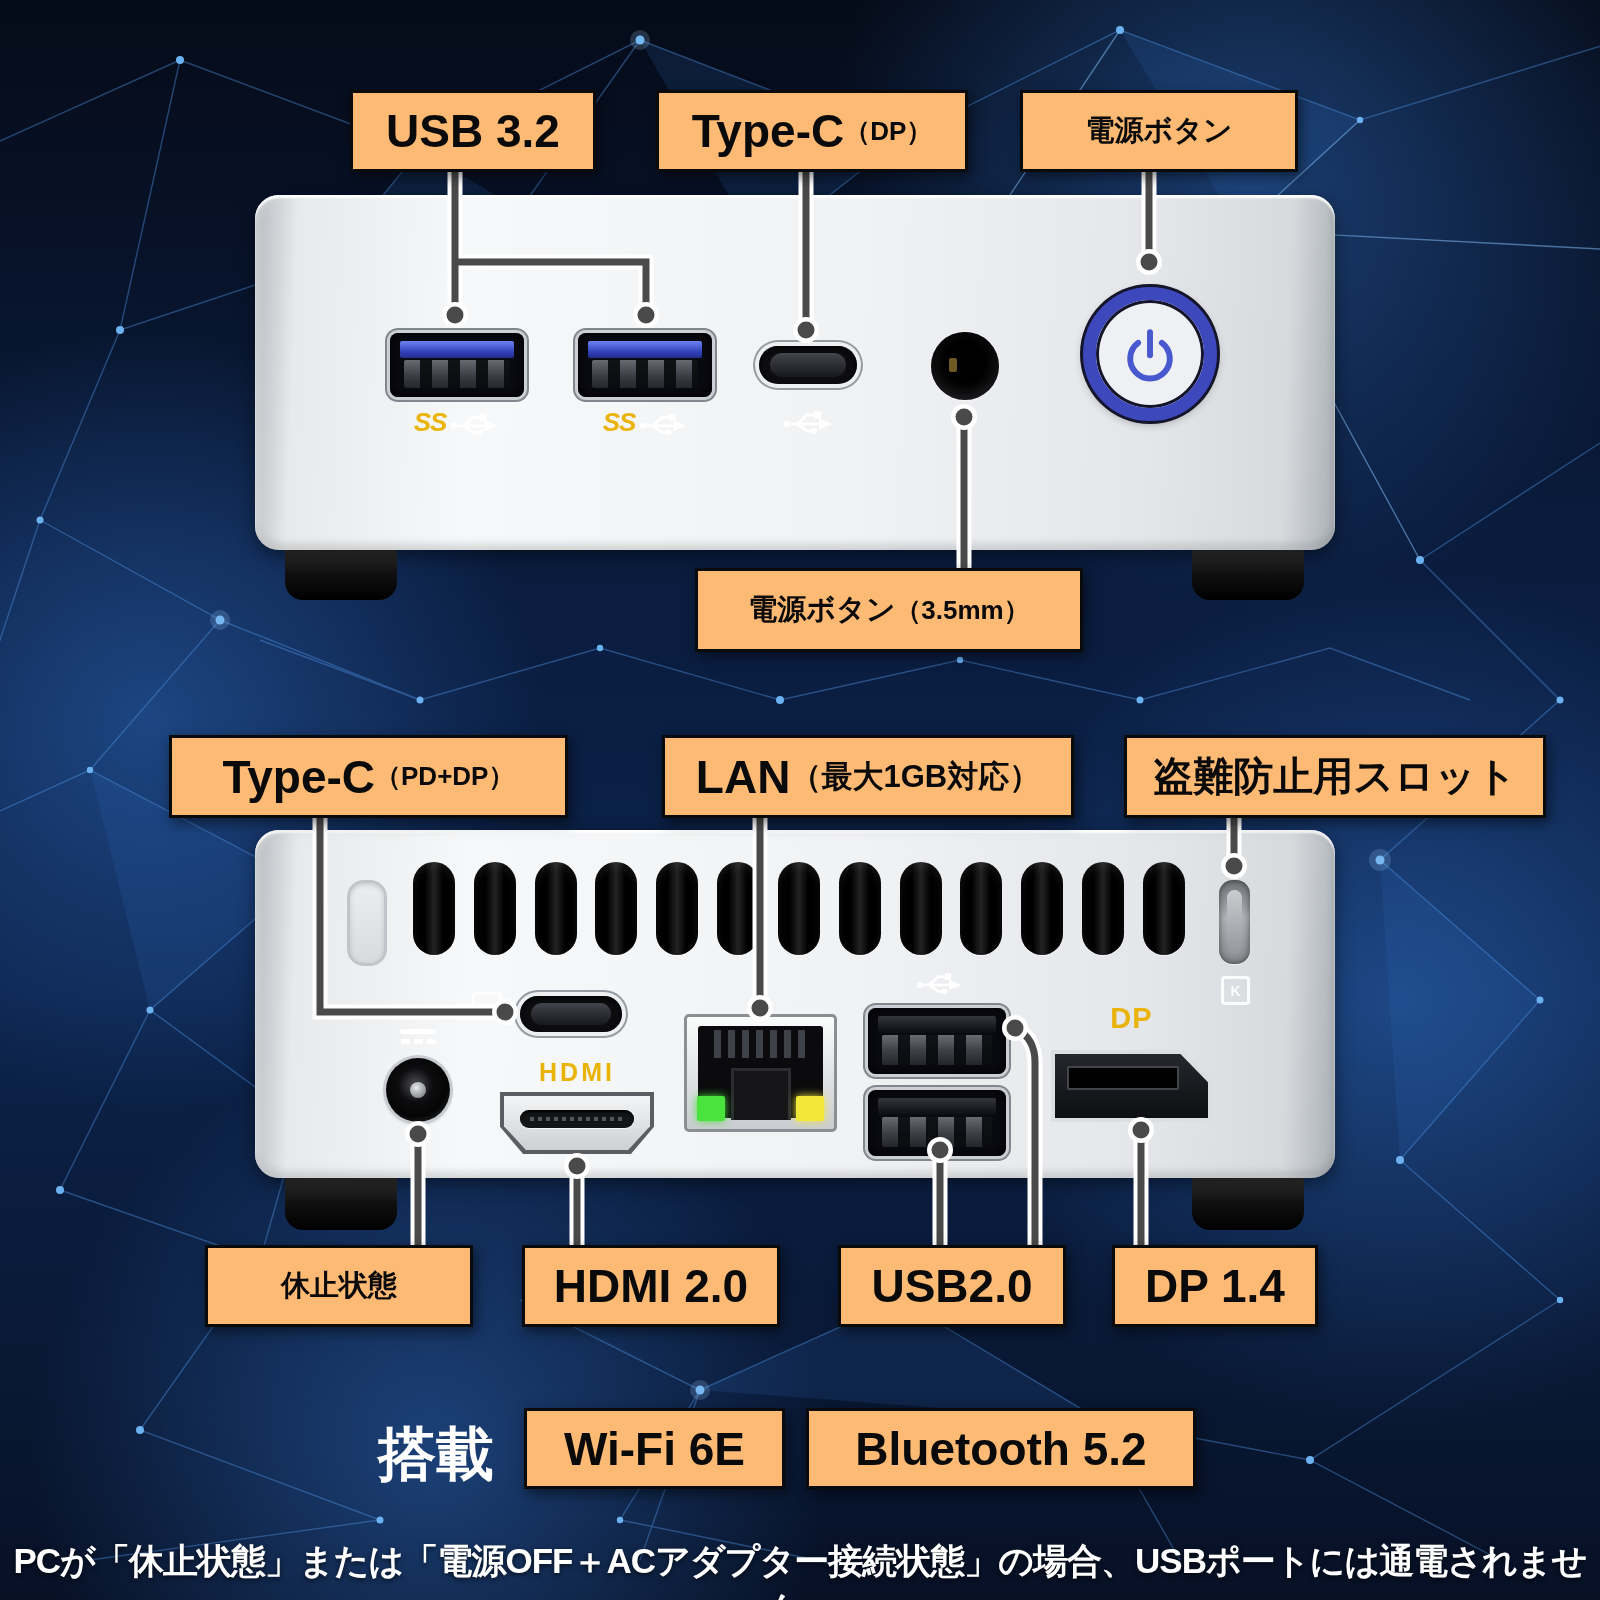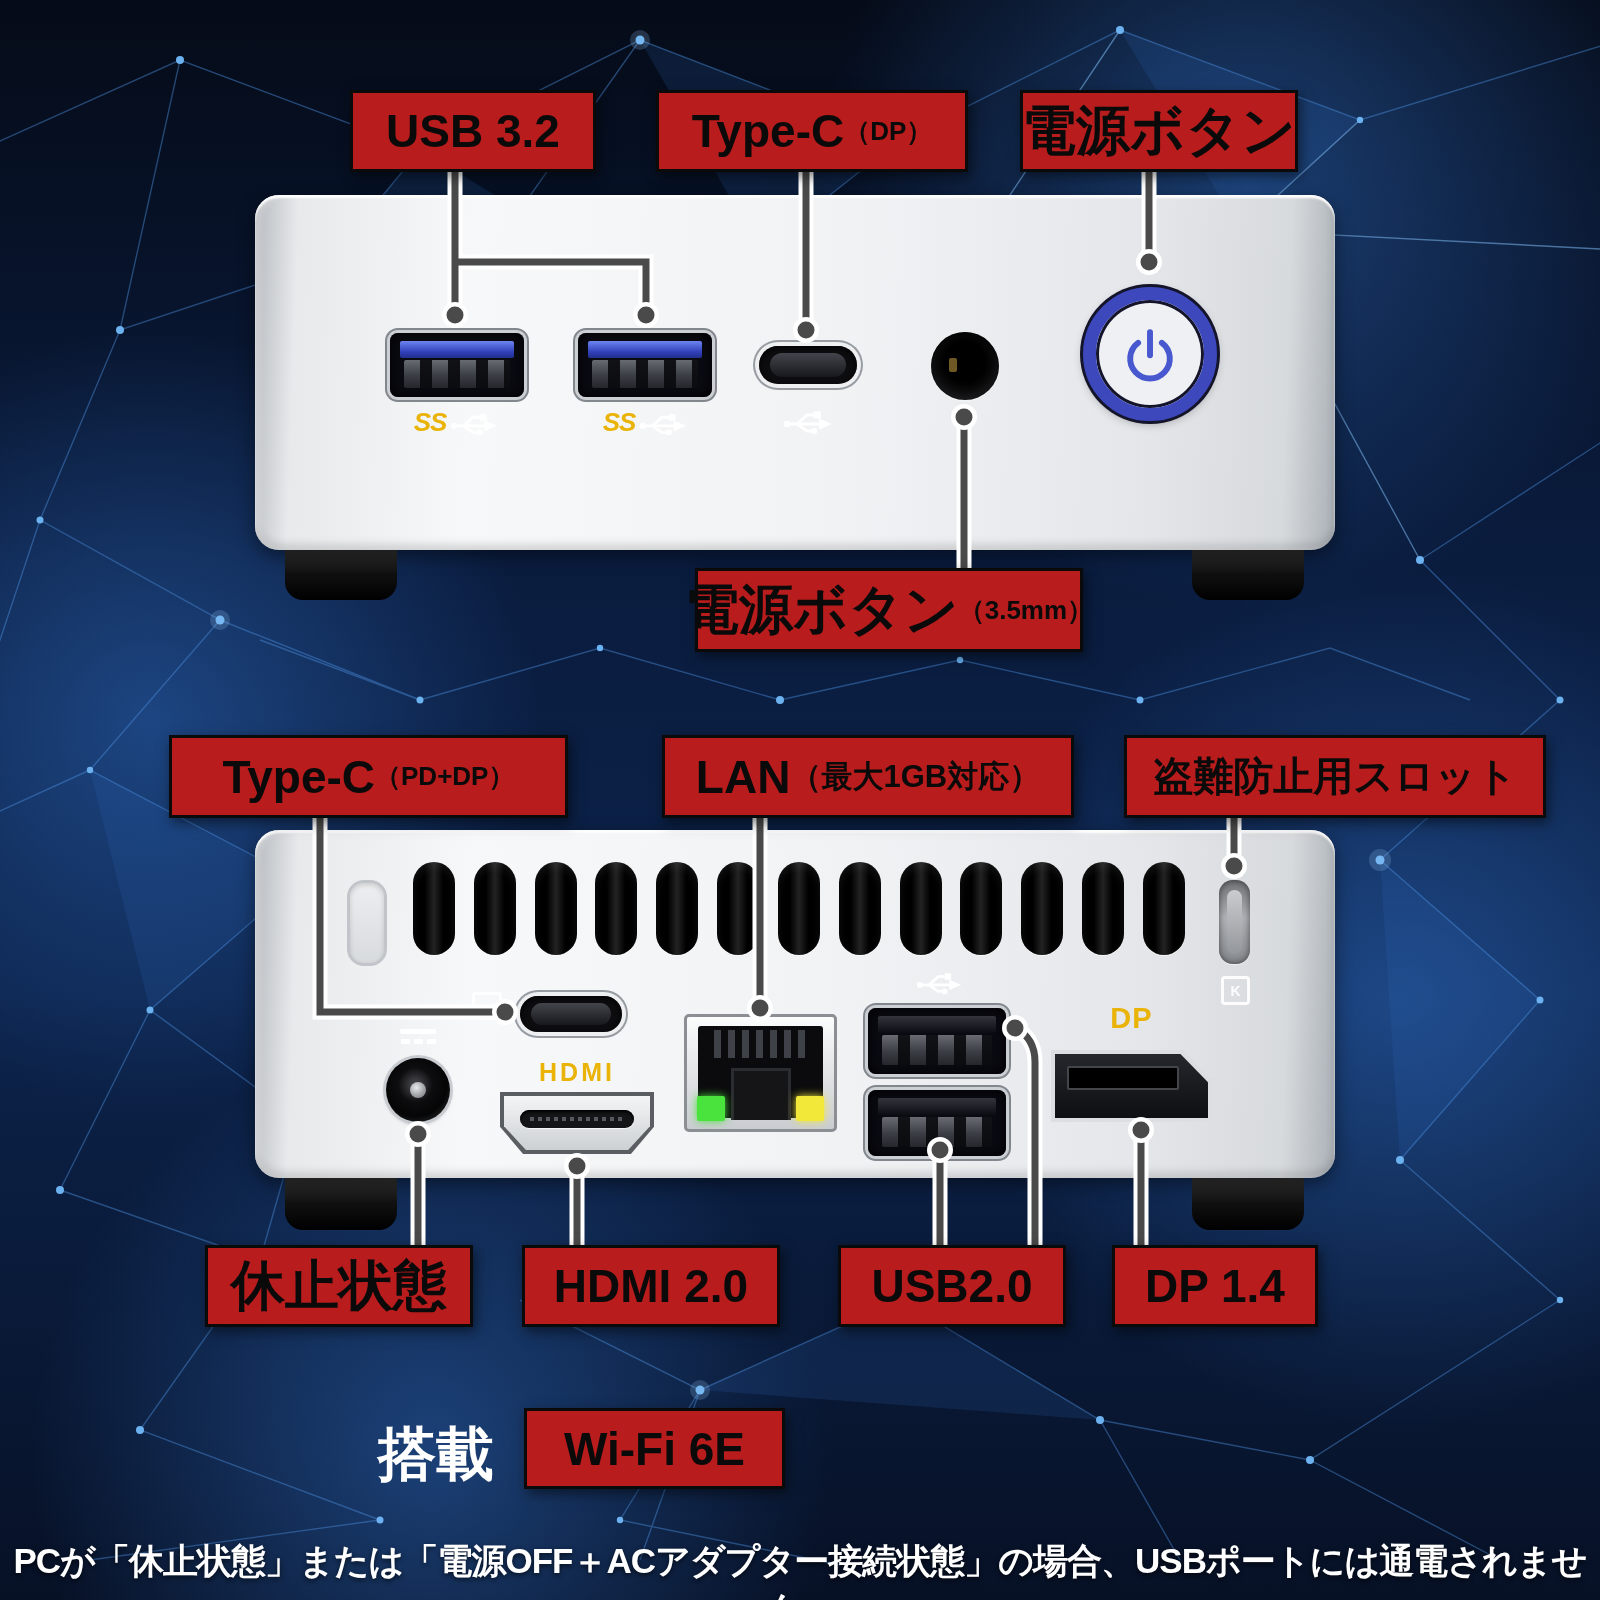--- a/index.html
+++ b/index.html
@@ -86,25 +86,25 @@
   .monitor-ico:after{content:"";position:absolute;left:50%;bottom:-7px;width:14px;height:3px;margin-left:-7px;background:#fff;}
   .k-ico{border:3px solid #fff;border-radius:4px;color:#fff;font-size:14px;font-weight:800;
     display:flex;align-items:center;justify-content:center;opacity:.92;}
 
   
   svg.leaders{position:absolute;left:0;top:0;z-index:4;}
   svg.leaders .cas{stroke:#fff;stroke-width:15;fill:none;}
   svg.leaders .core{stroke:#4a4a4a;stroke-width:7;fill:none;}
 
   
-  .lbl{position:absolute;z-index:5;background:#b91c1c;border:3px solid #0a0a0a;color:#0a0a0a;
+  .lbl{position:absolute;z-index:5;background:#fdba74;border:3px solid #0a0a0a;color:#0a0a0a;
     display:flex;align-items:center;justify-content:center;font-weight:800;white-space:nowrap;
     box-shadow:3px 5px 12px rgba(0,0,0,.5);}
   .lbl .main{font-size:46px;}
-  .lbl .main.jp{font-size:54px;}
+  .lbl .main.jp{font-size:29px;}
   .lbl .sub{font-size:26px;}
   .feat-prefix{position:absolute;z-index:5;color:#fff;font-size:58px;font-weight:900;}
   .disclaimer{position:absolute;z-index:5;left:0;width:1600px;text-align:center;color:#fff;
     font-size:35px;font-weight:900;letter-spacing:-1px;text-shadow:0 2px 5px rgba(0,0,0,.65);}
 </style>
 </head>
 <body>
 
 <div class="canvas">
 
@@ -413,16 +413,19 @@
     <span class="main">USB2.0</span>
   </div>
   <div class="lbl" style="left:1112px;top:1245px;width:200px;height:76px">
     <span class="main">DP 1.4</span>
   </div>
 
   <div class="feat-prefix" style="left:378px;top:1416px">搭載</div>
   <div class="lbl" style="left:524px;top:1408px;width:255px;height:75px">
     <span class="main">Wi-Fi 6E</span>
   </div>
+  <div class="lbl" style="left:806px;top:1408px;width:384px;height:75px">
+    <span class="main">Bluetooth 5.2</span>
+  </div>
 
   <div class="disclaimer" style="top:1538px">PCが「休止状態」または「電源OFF＋ACアダプター接続状態」の場合、USBポートには通電されません。</div>
 
 </div>
 
 </body></html>

